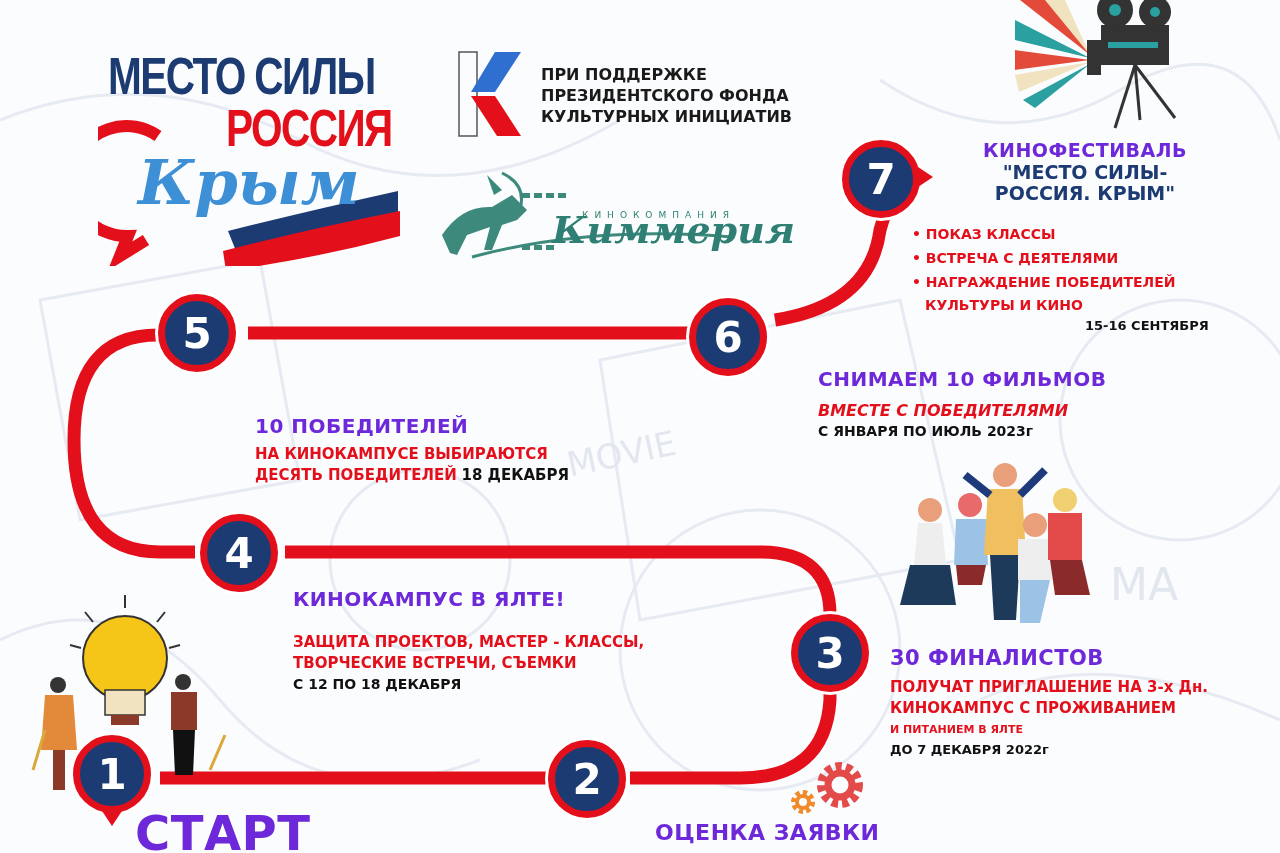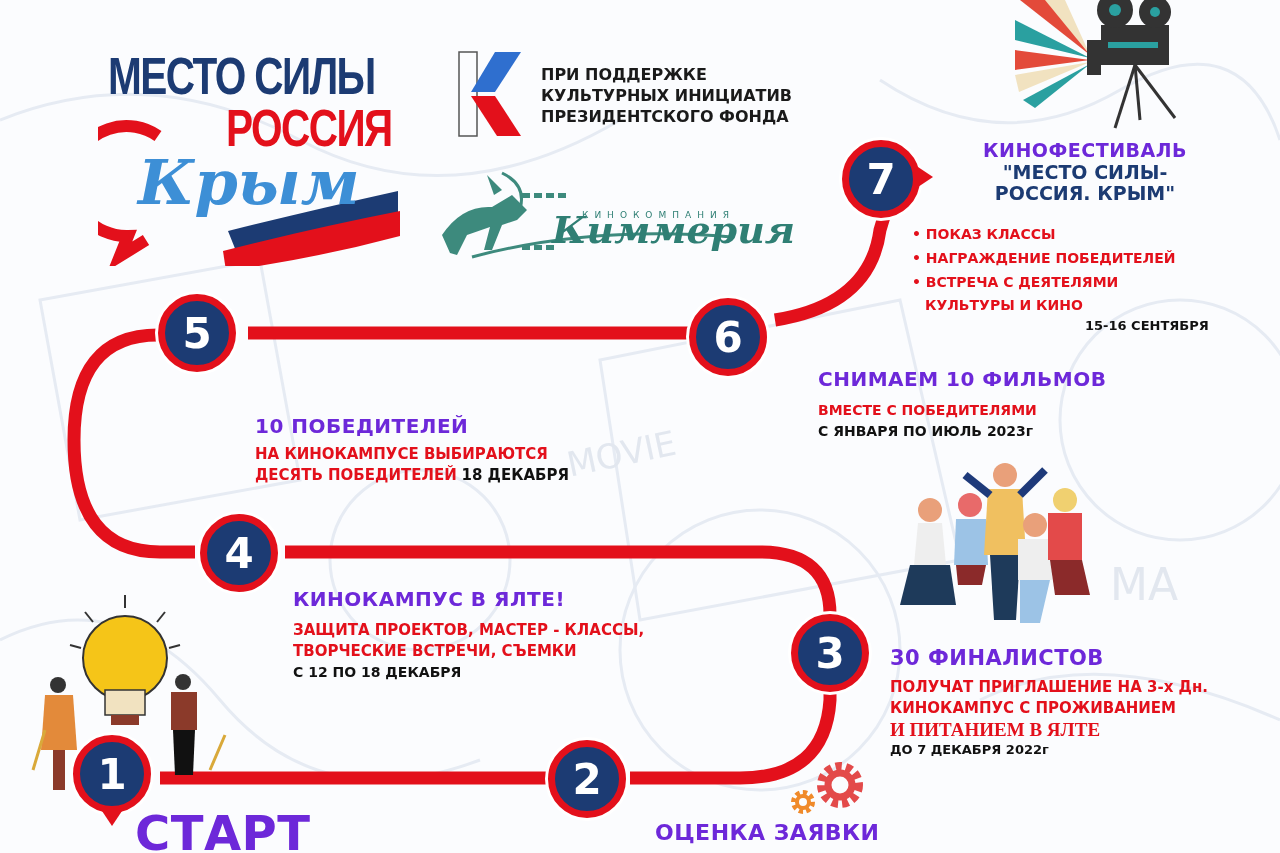--- a/index.html
+++ b/index.html
@@ -67,22 +67,22 @@
 </div>
 
 <div class="abs" style="left:455px;top:50px;width:380px;height:90px;">
   <svg class="abs" style="left:0;top:0;" width="75" height="88">
     <path d="M4 2 L22 2 L22 86 L4 86 Z" fill="none" stroke="#555" stroke-width="1.5"></path>
     <path d="M40 2 L66 2 L40 42 L16 42 Z" fill="#2f6fcf"></path>
     <path d="M16 46 L40 46 L66 86 L42 86 Z" fill="#e3101b"></path>
   </svg>
   <div class="abs pfki-text" style="left:86px;top:14px;">
     <div>ПРИ ПОДДЕРЖКЕ</div>
+    <div>ПРЕЗИДЕНТСКОГО ФОНДА</div>
     <div>КУЛЬТУРНЫХ ИНИЦИАТИВ</div>
-    <div>ПРЕЗИДЕНТСКОГО ФОНДА</div>
   </div>
 </div>
 
 <div class="abs" style="left:432px;top:165px;width:345px;height:100px;">
   <svg class="abs" style="left:0;top:0;" width="345" height="100">
     <path d="M10 70 Q30 40 60 42 L80 30 L95 45 L85 55 L70 60 L60 85 L52 85 L58 62 L35 70 L25 90 L18 88 Z" fill="#3d8a7d"></path>
     <path d="M55 10 L62 30 L70 25 Z" fill="#3d8a7d"></path>
     <path d="M70 8 Q95 20 88 44" fill="none" stroke="#3d8a7d" stroke-width="3"></path>
     <path d="M40 92 Q160 60 300 72" fill="none" stroke="#3d8a7d" stroke-width="3"></path>
     <g fill="#3d8a7d">
@@ -196,50 +196,50 @@
   </svg>
 
 <div class="abs blue-title" style="left:135px;top:805px;font-size:48px;">СТАРТ</div>
 
 <div class="abs blue-title" style="left:655px;top:820px;font-size:22px;">ОЦЕНКА ЗАЯВКИ</div>
 
 <div class="abs" style="left:890px;top:645px;">
   <div class="blue-title line" style="font-size:21px;line-height:26px;">30 ФИНАЛИСТОВ</div>
   <div class="red-txt line" style="font-size:15px;line-height:21px;margin-top:6px;">ПОЛУЧАТ ПРИГЛАШЕНИЕ НА 3-х Дн.</div>
   <div class="red-txt line" style="font-size:15px;line-height:21px;">КИНОКАМПУС С ПРОЖИВАНИЕМ</div>
-  <div class="red-txt line" style="font-size:19px;line-height:21px;font-family:Liberation Serif, serif;">И ПИТАНИЕМ В ЯЛТЕ</div>
+  <div class="red-txt line" style="font-size:11px;line-height:21px;">И ПИТАНИЕМ В ЯЛТЕ</div>
   <div class="blk-txt line" style="font-size:13px;line-height:20px;">ДО 7 ДЕКАБРЯ 2022г</div>
 </div>
 
 <div class="abs" style="left:293px;top:586px;">
   <div class="blue-title line" style="font-size:20px;line-height:26px;">КИНОКАМПУС В ЯЛТЕ!</div>
-  <div class="red-txt line" style="font-size:15px;line-height:21px;margin-top:8px;">ЗАЩИТА ПРОЕКТОВ, МАСТЕР - КЛАССЫ,</div>
+  <div class="red-txt line" style="font-size:15px;line-height:21px;margin-top:20px;">ЗАЩИТА ПРОЕКТОВ, МАСТЕР - КЛАССЫ,</div>
   <div class="red-txt line" style="font-size:15px;line-height:21px;">ТВОРЧЕСКИЕ ВСТРЕЧИ, СЪЕМКИ</div>
   <div class="blk-txt line" style="font-size:14px;line-height:21px;">С 12 ПО 18 ДЕКАБРЯ</div>
 </div>
 
 <div class="abs" style="left:255px;top:370px;">
   <div class="blue-title line" style="font-size:20px;line-height:26px;margin-top:43px;">10 ПОБЕДИТЕЛЕЙ</div>
   <div class="red-txt line" style="font-size:15px;line-height:21px;margin-top:5px;">НА КИНОКАМПУСЕ ВЫБИРАЮТСЯ</div>
   <div class="line" style="font-size:15px;line-height:21px;">
     <span class="red-txt">ДЕСЯТЬ ПОБЕДИТЕЛЕЙ</span>
     <span class="blk-txt">18 ДЕКАБРЯ</span>
   </div>
 </div>
 
 <div class="abs" style="left:818px;top:366px;">
   <div class="blue-title line" style="font-size:20px;line-height:26px;">СНИМАЕМ 10 ФИЛЬМОВ</div>
-  <div class="red-txt line" style="font-size:14px;line-height:21px;margin-top:8px;">ВМЕСТЕ С ПОБЕДИТЕЛЯМИ</div>
+  <div class="red-txt line" style="font-size:16px;line-height:21px;margin-top:8px;font-style:italic;">ВМЕСТЕ С ПОБЕДИТЕЛЯМИ</div>
   <div class="blk-txt line" style="font-size:14px;line-height:21px;">С ЯНВАРЯ ПО ИЮЛЬ 2023г</div>
 </div>
 
 <div class="abs" style="left:940px;top:138px;width:290px;text-align:center;">
   <div class="blue-title line" style="font-size:19px;line-height:24px;">КИНОФЕСТИВАЛЬ</div>
   <div class="line" style="font-size:19px;line-height:21px;color:#1c3b73;font-weight:bold;">"МЕСТО СИЛЫ-</div>
   <div class="line" style="font-size:19px;line-height:21px;color:#1c3b73;font-weight:bold;">РОССИЯ. КРЫМ"</div>
 </div>
 <div class="abs" style="left:912px;top:222px;">
   <div class="red-txt line" style="font-size:14px;line-height:24px;"><span>•</span> <span>ПОКАЗ КЛАССЫ</span></div>
+  <div class="red-txt line" style="font-size:14px;line-height:24px;"><span>•</span> <span>ВСТРЕЧА С ДЕЯТЕЛЯМИ</span></div>
   <div class="red-txt line" style="font-size:14px;line-height:24px;"><span>•</span> <span>НАГРАЖДЕНИЕ ПОБЕДИТЕЛЕЙ</span></div>
-  <div class="red-txt line" style="font-size:14px;line-height:24px;"><span>•</span> <span>ВСТРЕЧА С ДЕЯТЕЛЯМИ</span></div>
   <div class="red-txt line" style="font-size:14px;line-height:22px;padding-left:13px;">КУЛЬТУРЫ И КИНО</div>
 </div>
 <div class="abs blk-txt line" style="left:1085px;top:318px;font-size:13px;">15-16 СЕНТЯБРЯ</div>
 
 </body></html>

